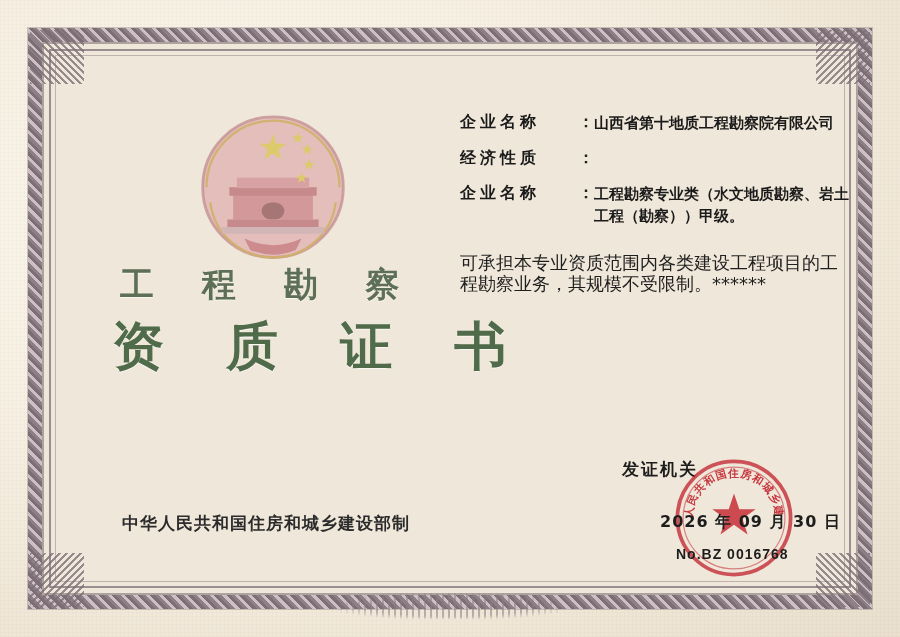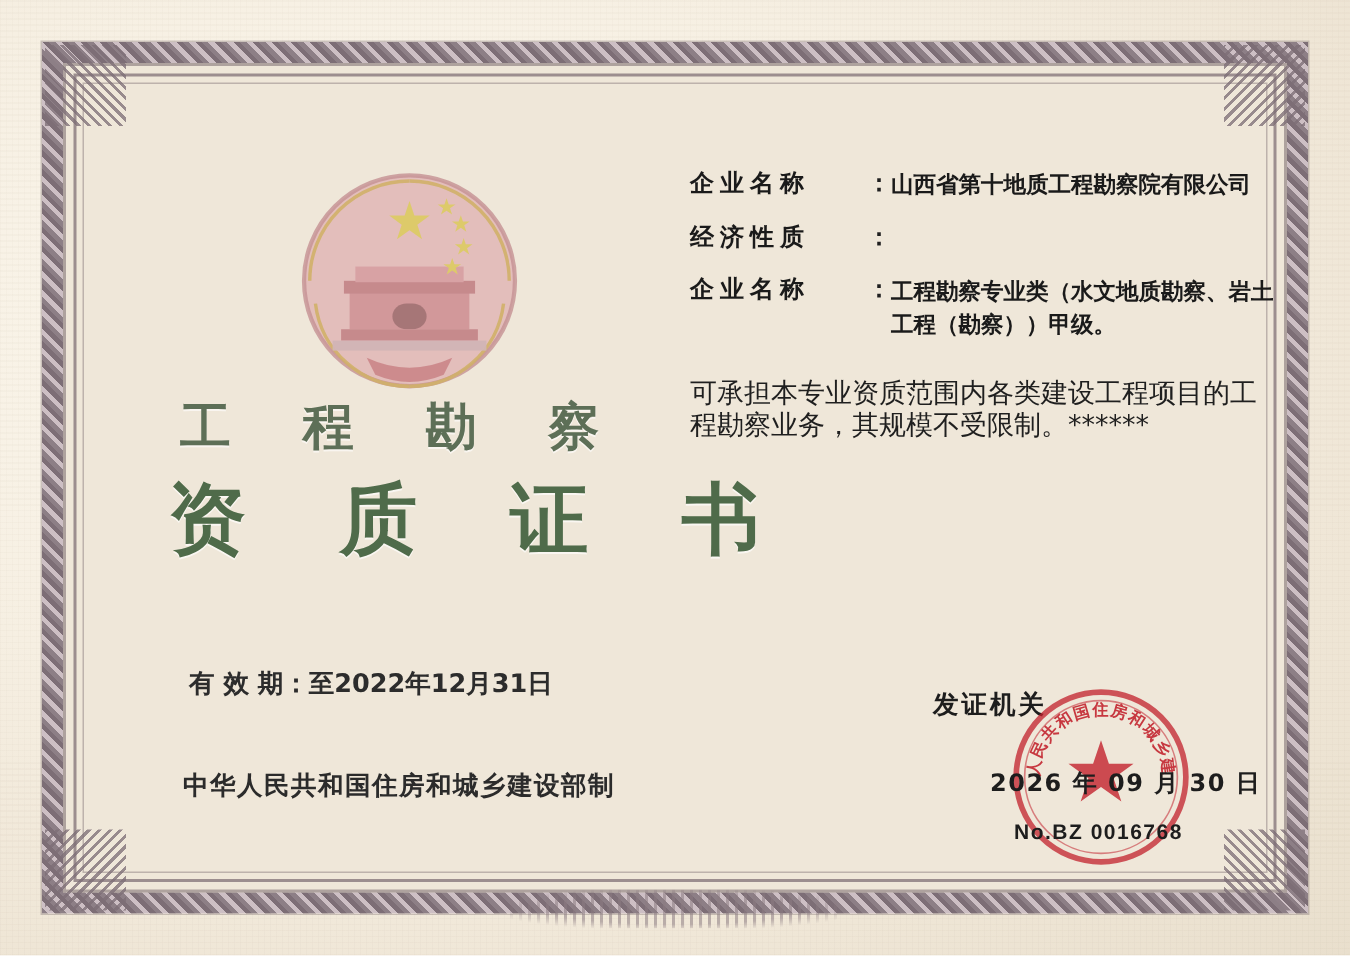--- a/index.html
+++ b/index.html
@@ -323,23 +323,20 @@
     </g>
 
     <g fill="#c0666f" opacity="0.85">
       <path d="M70 150 q30 14 60 0 l-6 12 q-24 10 -48 0 z"></path>
     </g>
   </svg>
 
   <div class="title-1">工 程 勘 察</div>
   <div class="title-2">资 质 证 书</div>
 
-  <div class="field-line valid">
-    <span>有 效 期：</span><span>至2022年12月31日</span>
-  </div>
   <div class="issuer-bottom">中华人民共和国住房和城乡建设部制</div>
 
   <div class="info">
     <div class="info-row">
       <div class="info-label">企业名称</div>
       <div class="info-colon">：</div>
       <div class="info-value">山西省第十地质工程勘察院有限公司</div>
     </div>
     <div class="info-row">
       <div class="info-label">经济性质</div>

